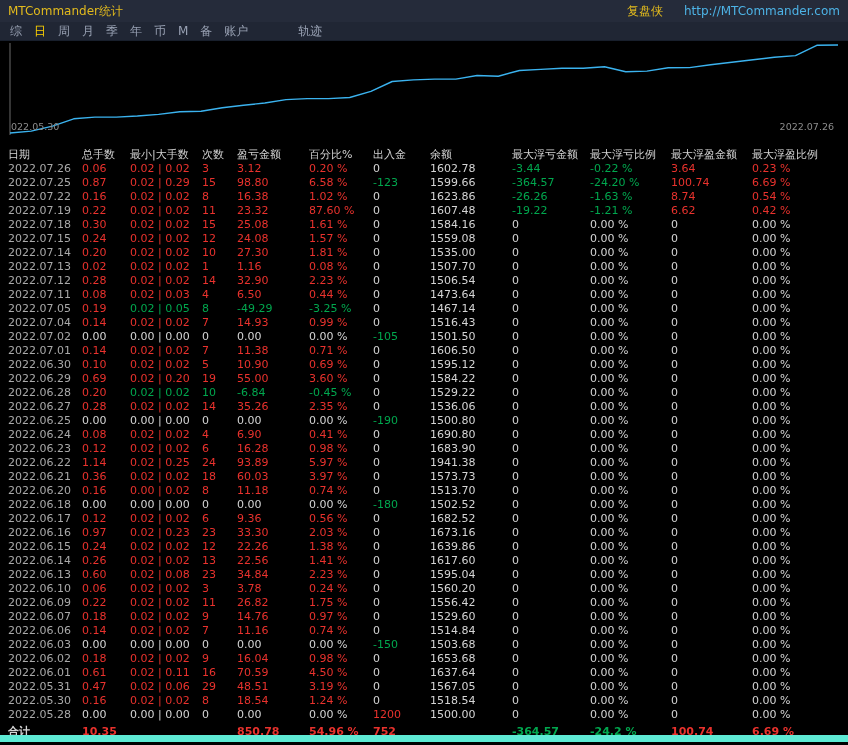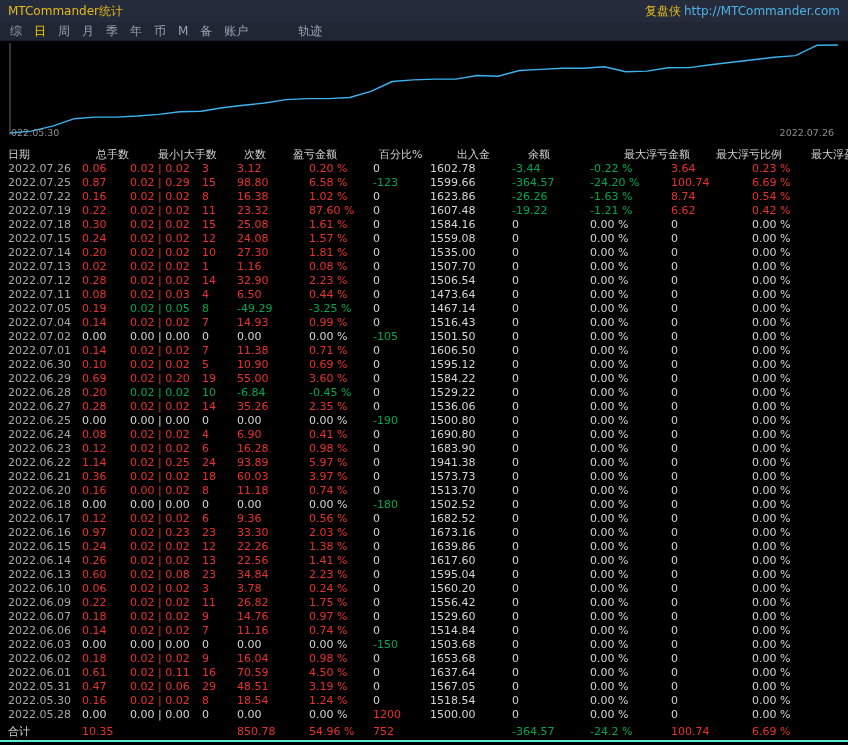--- a/index.html
+++ b/index.html
@@ -9,49 +9,49 @@
     background:#000;
     font-family:"DejaVu Sans","Liberation Sans",sans-serif;
   }
   
   .titlebar {
     height:22px; background:#252b3a;
     display:flex; align-items:center; justify-content:space-between;
     padding:0 8px;
   }
   .app-title { color:#e3bb1d; font-size:12px;text-align:center; }
-  .titlebar-right { display:flex; gap:3px; font-size:12px; align-items:center; }
+  .titlebar-right { display:flex; gap:21px; font-size:12px; align-items:center; }
   .brand { color:#e3bb1d; }
   .url { color:#4db3e6; }
   
   .menubar {
     height:19px; background:#202634;
     display:flex; align-items:center; padding:0 4px;
     border-bottom:1px solid #181f2c;
   }
   .menu-item { color:#98a1b3; font-size:12px; padding:0 6px; cursor:default; }
   .menu-item.selected { color:#ffd200; }
   .menu-item.gap { margin-left:38px; }
   
   .chart-panel { position:relative; height:106px; background:#000; }
   .chart-panel svg { position:absolute; left:0; top:0; }
-  .chart-label { position:absolute; bottom:9px; color:#8d8d8d; font-size:9.5px; }
+  .chart-label { position:absolute; bottom:15px; color:#8d8d8d; font-size:9.5px; }
   .chart-label.left { left:11px; }
   .chart-label.right { right:14px; }
   
   .grid-row {
     display:grid;
     grid-template-columns:74px 48px 72px 35px 72px 64px 57px 82px 78px 81px 81px 1fr;
     padding-left:8px;
   }
   .grid-row .cell { white-space:nowrap; overflow:hidden; font-size:11px; }
-  .table-header-row { height:15px; line-height:15px;gap:14px; }
+  .table-header-row { height:15px; line-height:15px; }
   .table-header-row .cell { color:#d2d2d2; }
   .tbody .grid-row { height:14px; line-height:14px; }
-  .total-row { height:20px; line-height:20px; border-bottom:2px solid #5eead4; }
+  .total-row { height:20px; line-height:20px; border-bottom:7px solid #5eead4;font-weight:bold; }
   .pos { color:#e9322d; }
   .neg { color:#00a74e; }
   .neu { color:#d4d4d4; }
   .dim { color:#a9a9a9; }
 </style>
 </head>
 <body>
 
 <div class="titlebar">
   <span class="app-title">MTCommander统计</span>

